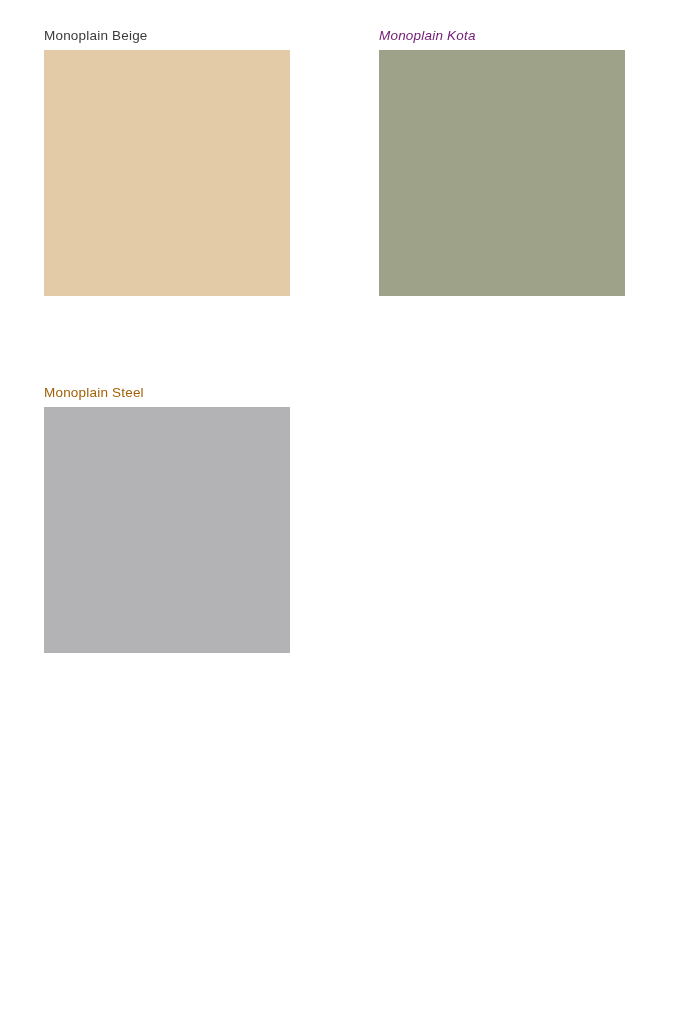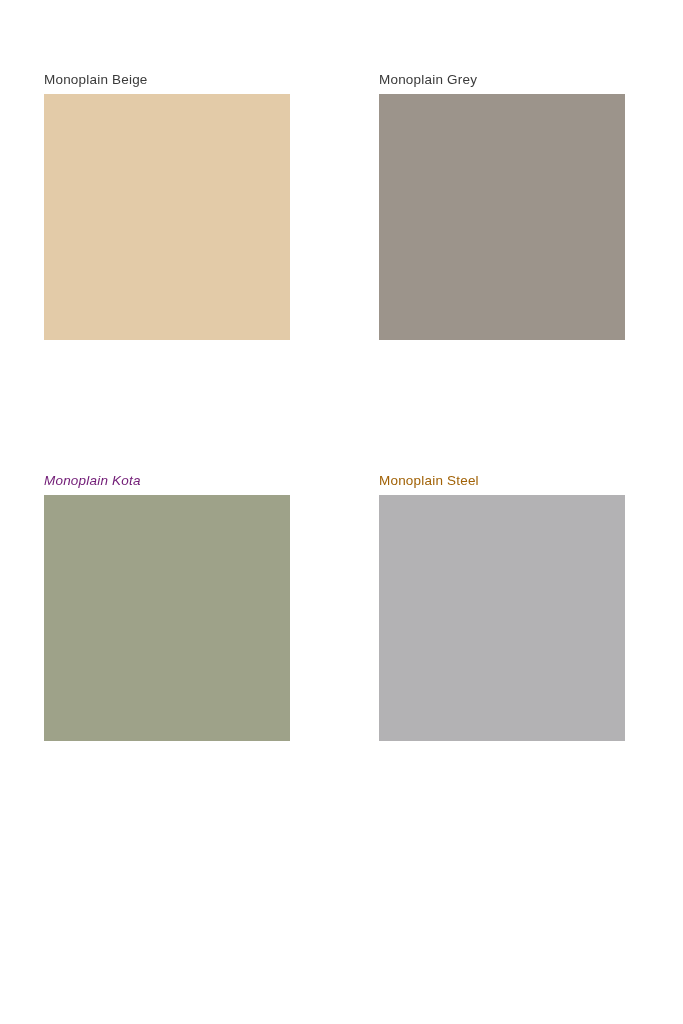--- a/index.html
+++ b/index.html
@@ -28,21 +28,20 @@
     top: 28px;
     width: 581px;
     display: grid;
     grid-template-columns: 246px 246px;
     column-gap: 89px;
     row-gap: 89px;
   }
 
   .swatch-card {
     width: 274px;
-    margin-top: 44px;
   }
 
   .swatch-label {
     display: block;
     font-family: "Liberation Sans", sans-serif;
     font-size: 13.5px;
     line-height: 16px;
     letter-spacing: 0.2px;
     color: #3a3a3a;
     margin: 0 0 6px 0;
@@ -61,24 +60,20 @@
 <div class="swatch-sheet">
   <div class="swatch-grid">
 
     <div class="swatch-card">
       <span class="swatch-label" style="color: rgb(58, 58, 58);">Monoplain Beige</span>
       <span class="swatch-chip" style="background-color: rgb(227, 203, 168);"></span>
     </div>
 
 
 
-    <div class="swatch-card">
-      <span class="swatch-label" style="color: rgb(58, 58, 58);">Monoplain Grey</span>
-      <span class="swatch-chip" style="background-color: rgb(156, 148, 139);"></span>
-    </div>
 
     <div class="swatch-card">
       <span class="swatch-label" style="color: #701a75; font-style: italic;">Monoplain Kota</span>
       <span class="swatch-chip" style="background-color: rgb(158, 162, 137);"></span>
     </div>
 
     <div class="swatch-card">
       <span class="swatch-label" style="color: #a16207;">Monoplain Steel</span>
       <span class="swatch-chip" style="background-color: rgb(179, 178, 180);"></span>
     </div>

